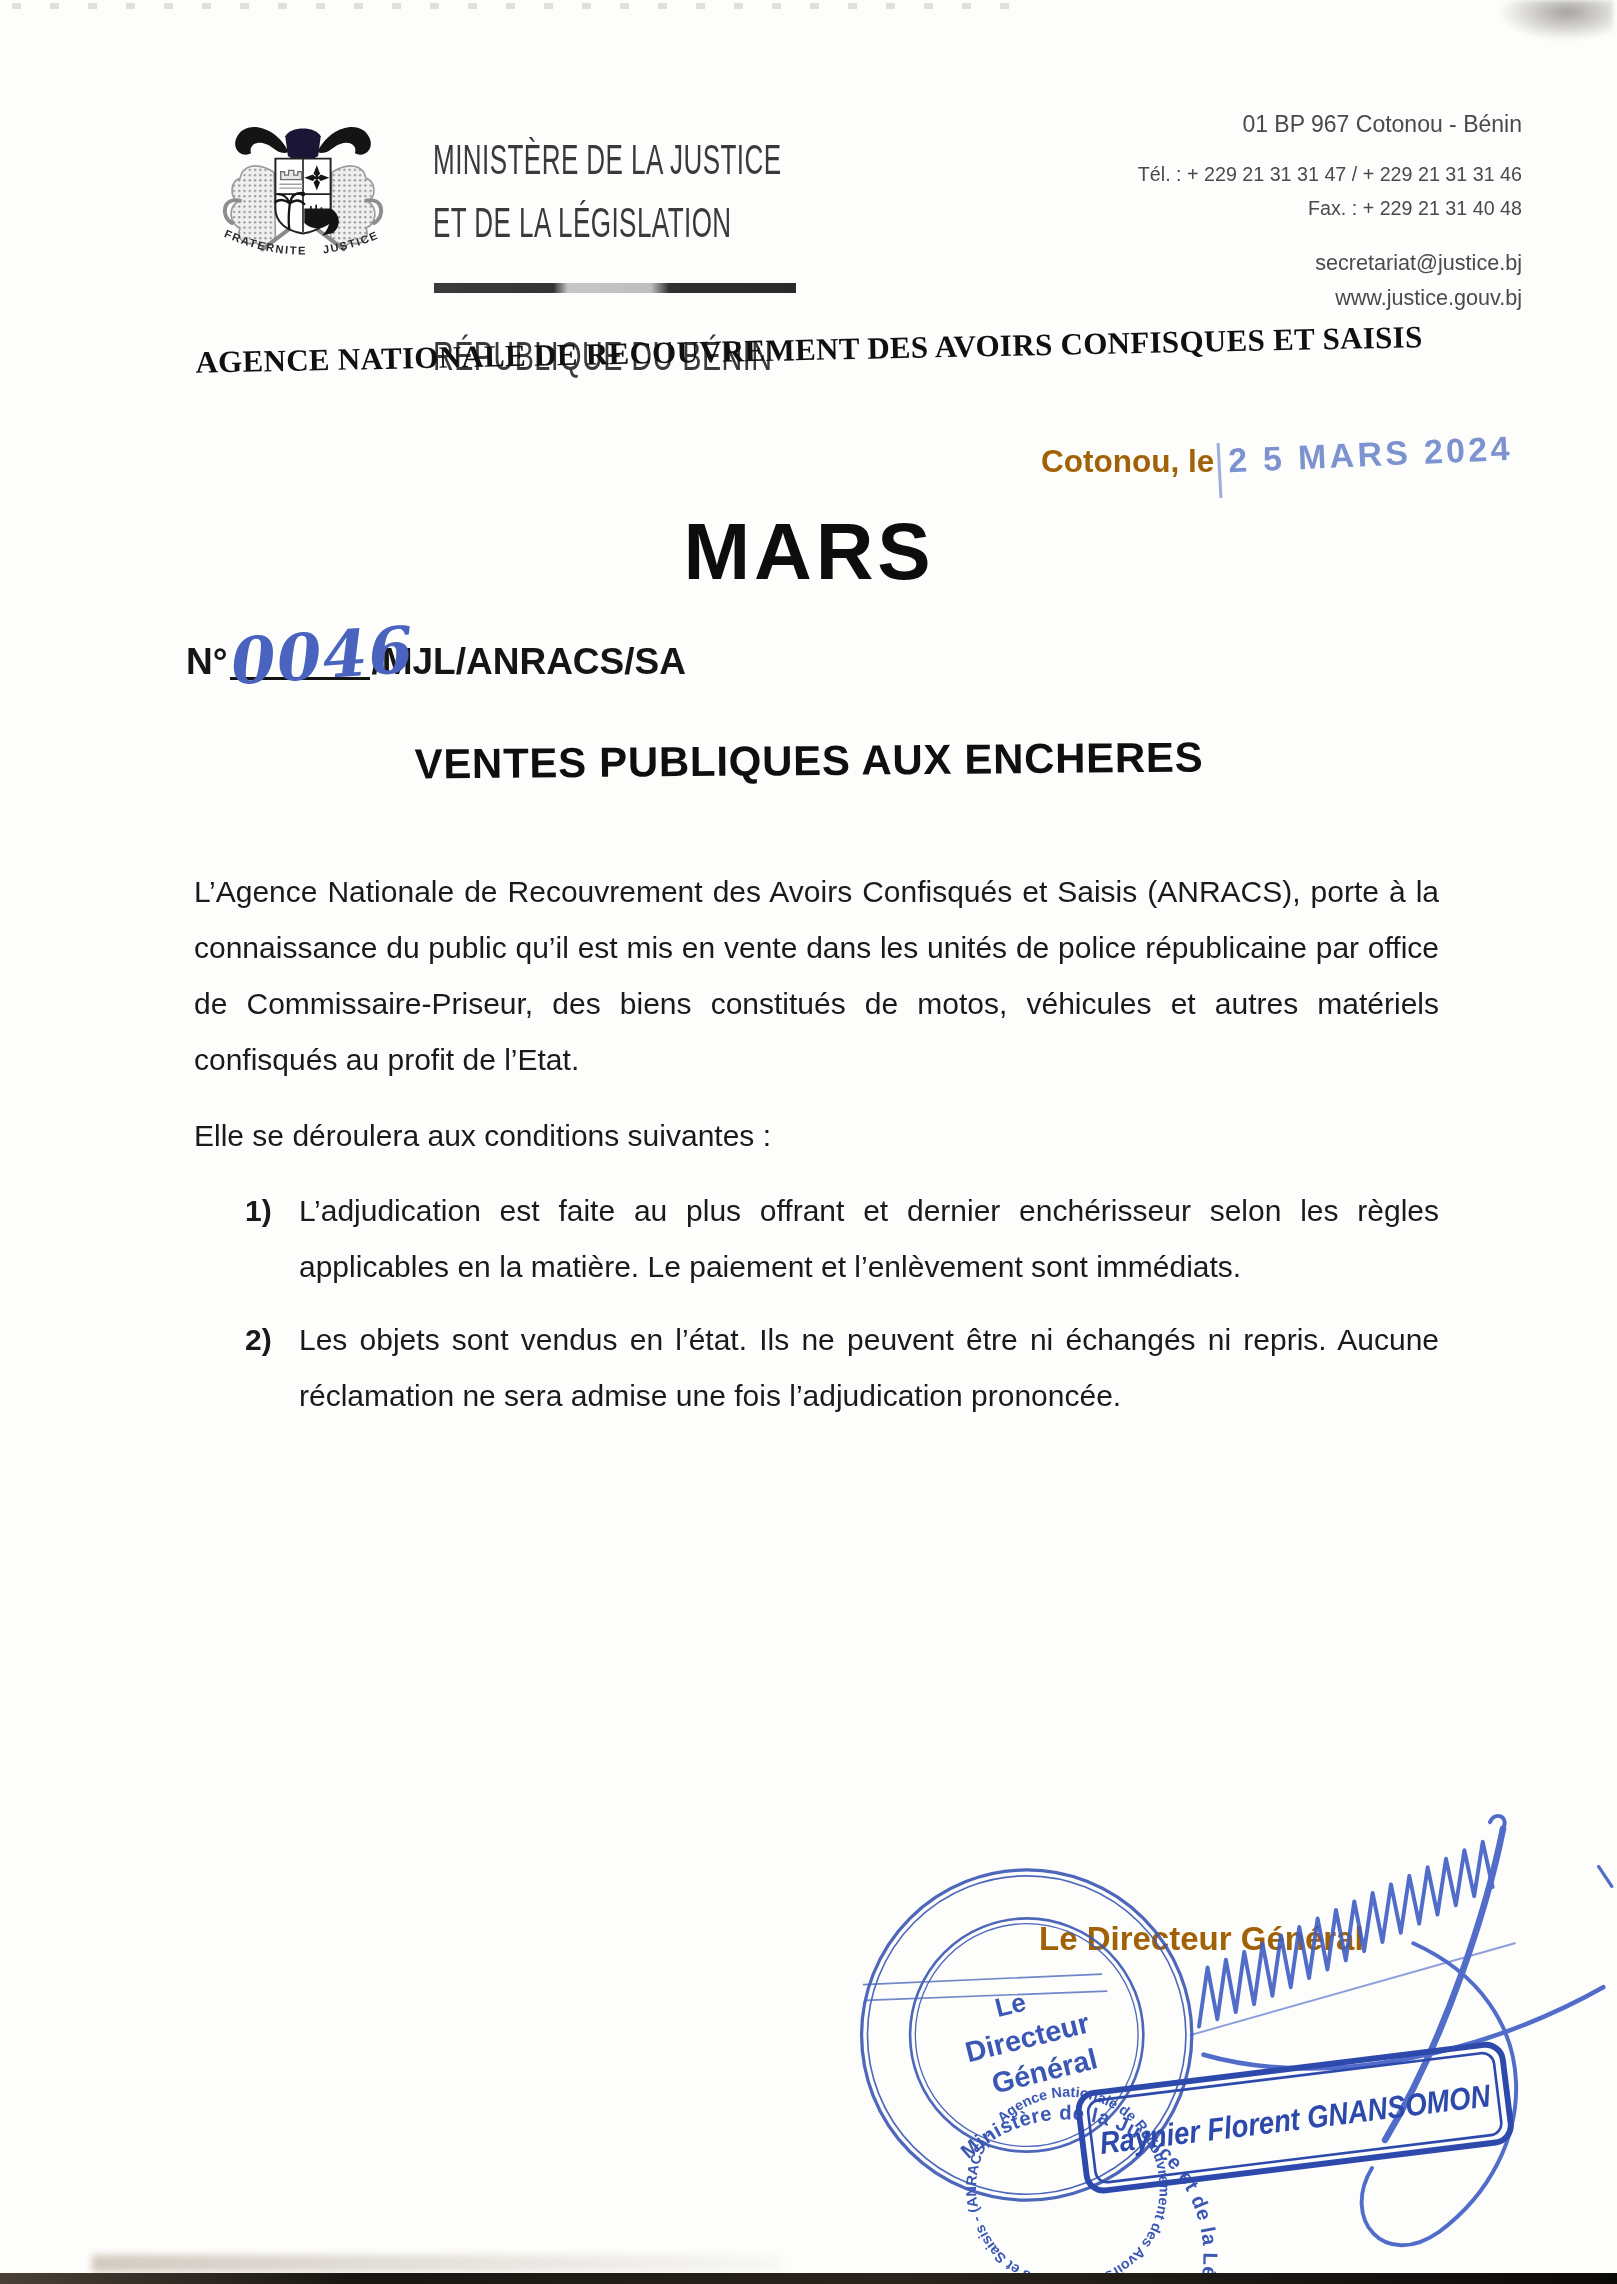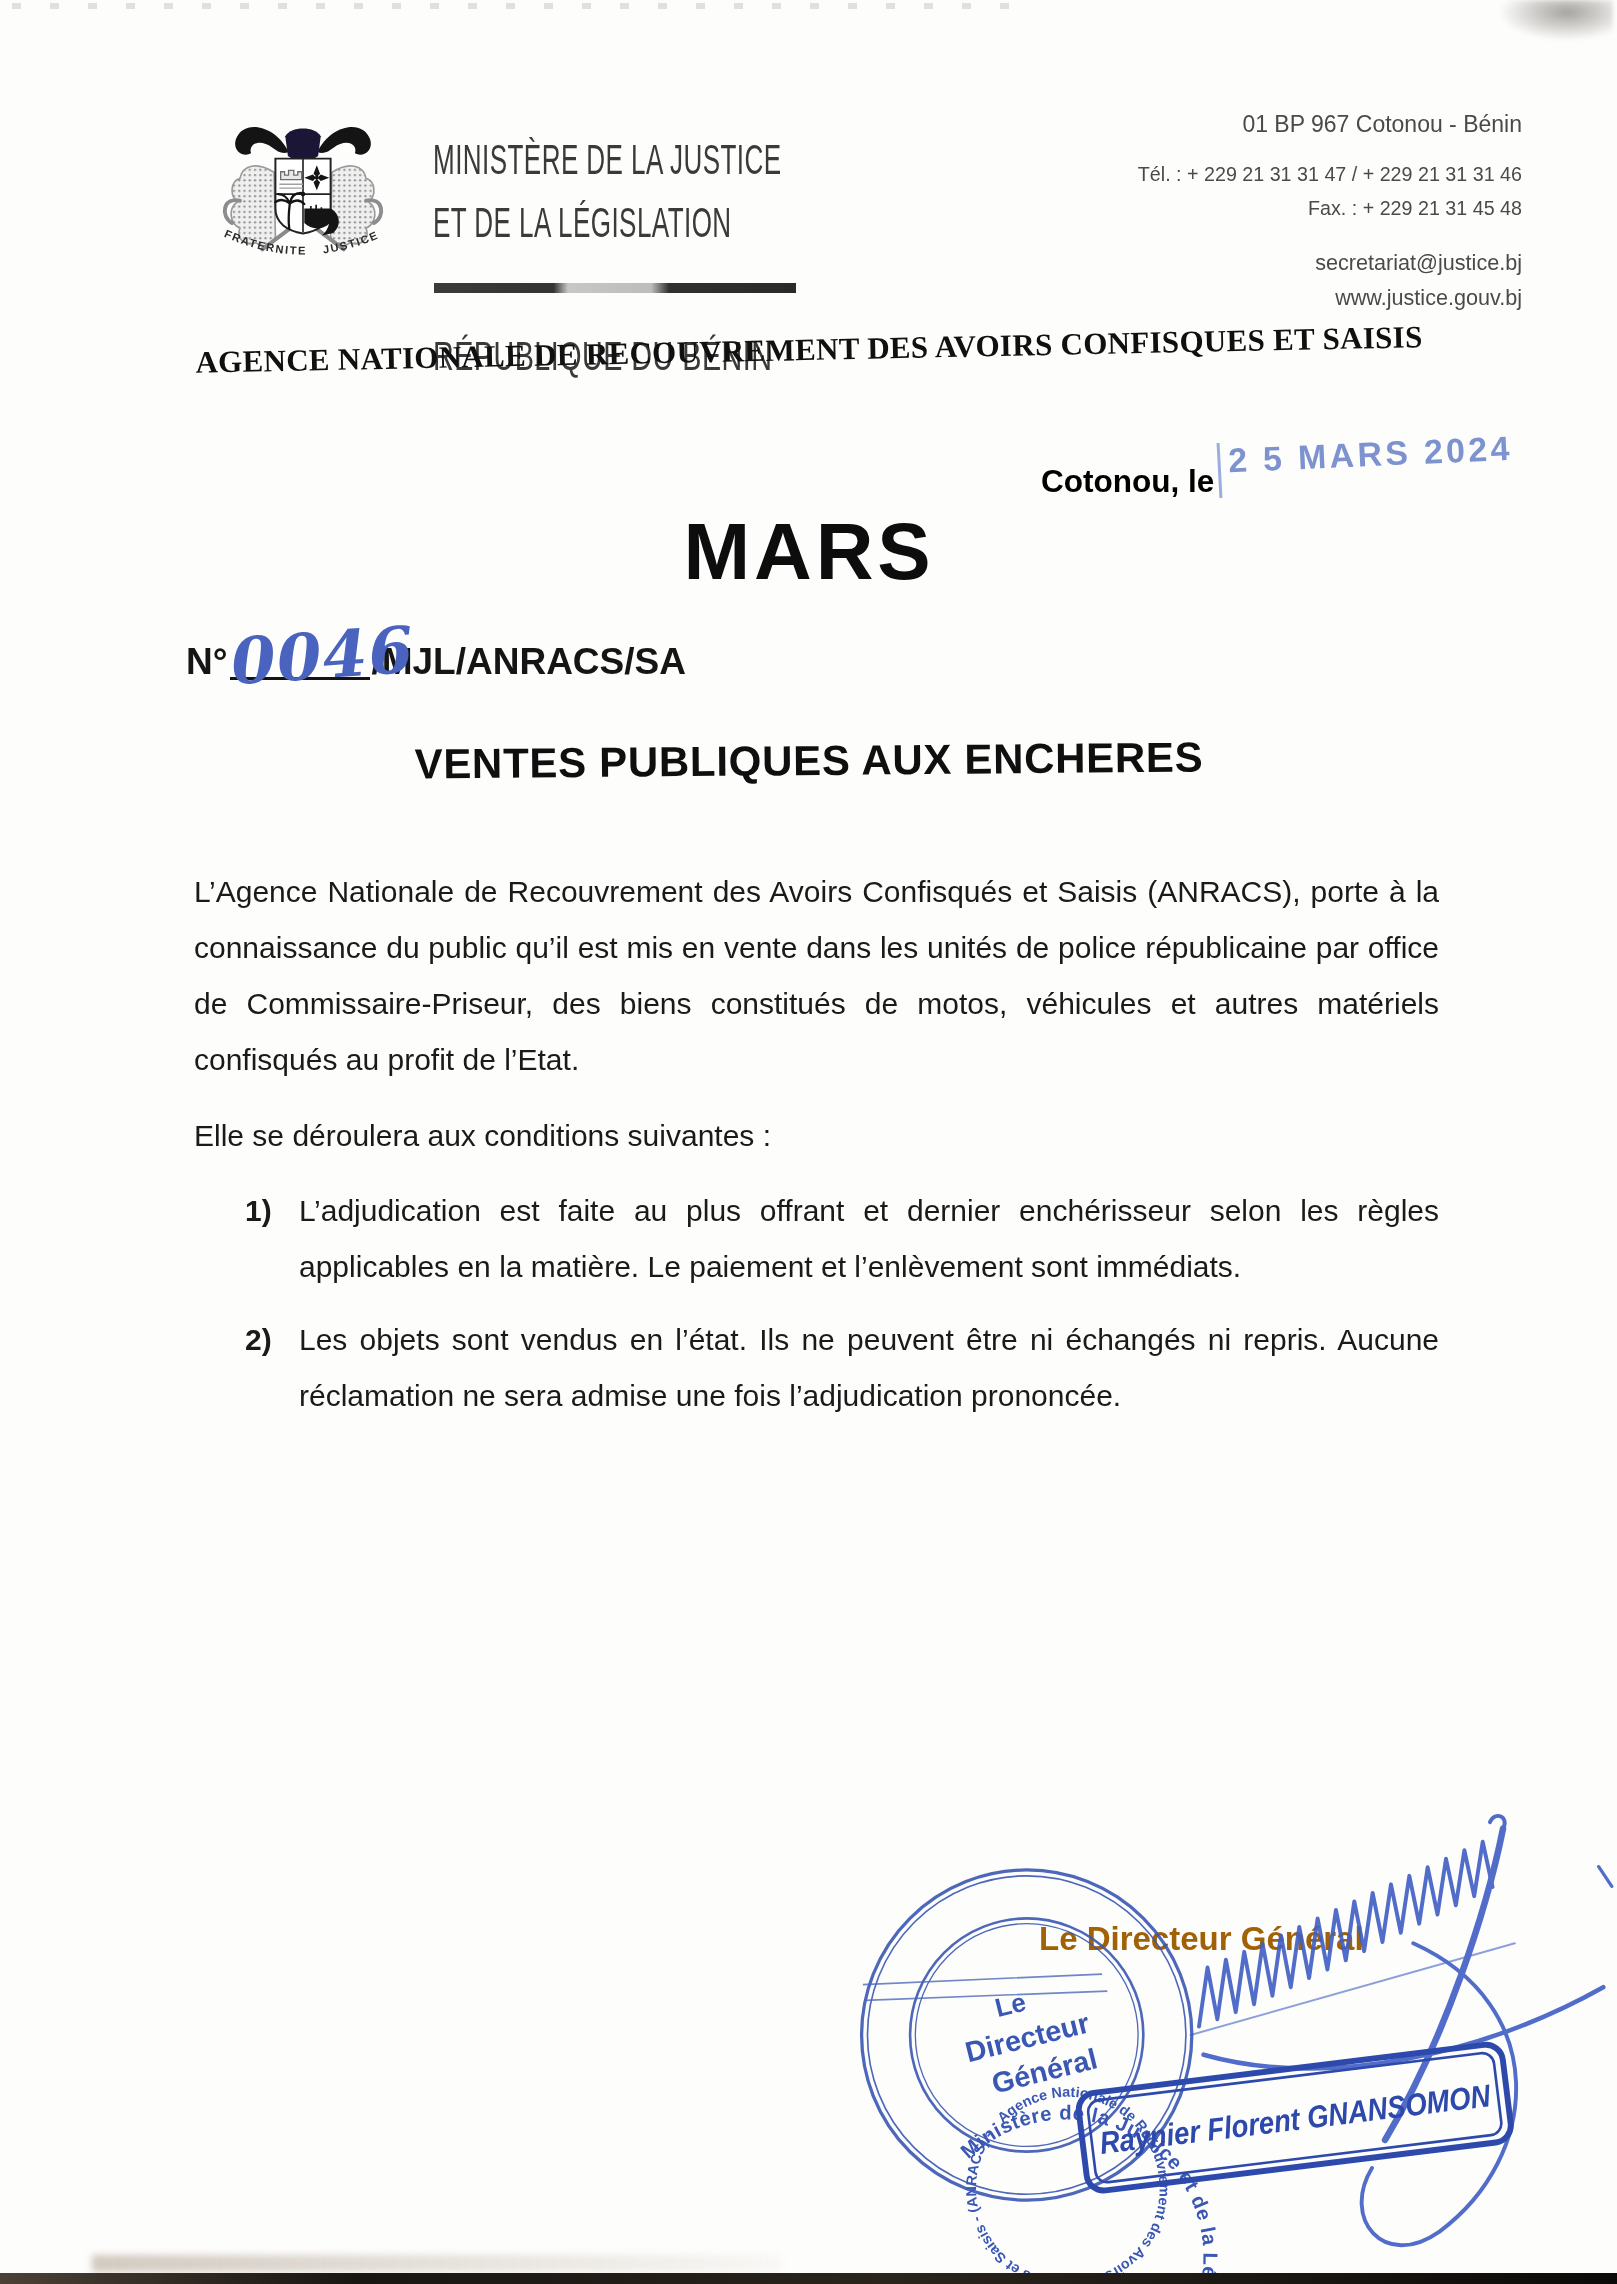--- a/index.html
+++ b/index.html
@@ -29,21 +29,21 @@
   .contact{position:absolute;right:96px;top:111px;width:498px;text-align:right;color:#4a4a4a;}
   .contact .c-address{font-size:23px;margin-bottom:25px;}
   .contact .c-phone{font-size:19.7px;margin-bottom:10.5px;}
   .contact .c-fax{font-size:19.7px;margin-bottom:30px;}
   .contact .c-email{font-size:21.6px;margin-bottom:9.2px;}
   .contact .c-web{font-size:21.6px;}
   
   .agency-banner{position:absolute;left:0;top:332px;width:1618px;text-align:center;
     font-family:"Liberation Serif",serif;font-weight:bold;font-size:31px;color:#101010;
     letter-spacing:0.3px;transform:rotate(-1.2deg);}
-  .dateline-place{position:absolute;left:1041px;top:463px;font-size:31.5px;font-weight:bold;color:#000000;}
+  .dateline-place{position:absolute;left:1041px;top:443px;font-size:31.5px;font-weight:bold;color:#a16207;}
   .date-stamp{position:absolute;left:1228px;top:435px;font-size:34px;font-weight:bold;color:#7d93cf;
     letter-spacing:3.3px;transform:rotate(-2.5deg);white-space:nowrap;}
   .date-tick{position:absolute;left:1218px;top:443px;width:3.3px;height:55px;background:#8ba0d8;opacity:.85;transform:rotate(-3deg);}
   .avis-title{position:absolute;left:0;top:506px;width:1618px;text-align:center;
     font-size:80px;font-weight:bold;letter-spacing:3.9px;color:#0d0d0d;}
   .notice-number{position:absolute;left:186px;top:609px;display:flex;align-items:flex-end;height:71px;}
   .num-prefix,.num-suffix{font-size:37px;font-weight:bold;color:#151515;line-height:1;}
   .num-hand-wrap{position:relative;width:140px;height:66px;border-bottom:3.9px solid #141414;margin:0 1.3px 0 2.6px;}
   .num-hand{position:absolute;left:1.3px;bottom:-10.5px;font-family:"DejaVu Serif",serif;font-style:italic;font-weight:bold;
     font-size:64px;color:#4a63bf;transform:rotate(-4deg);letter-spacing:1.3px;line-height:1;}
@@ -129,21 +129,21 @@
   <div class="ministry">
     <div class="m-line">MINISTÈRE DE LA JUSTICE</div>
     <div class="m-line m-line2">ET DE LA LÉGISLATION</div>
   </div>
   <div class="hdr-divider"></div>
   <div class="republic">RÉPUBLIQUE DU BÉNIN</div>
 
   <div class="contact">
     <div class="c-address">01 BP 967 Cotonou - Bénin</div>
     <div class="c-phone">Tél. : + 229 21 31 31 47 / + 229 21 31 31 46</div>
-    <div class="c-fax">Fax. : + 229 21 31 45 48</div>
+    <div class="c-fax">Fax. : + 229 21 31 40 48</div>
     <div class="c-email">secretariat@justice.bj</div>
     <div class="c-web">www.justice.gouv.bj</div>
   </div>
 
   <div class="agency-banner">AGENCE NATIONALE DE RECOUVREMENT DES AVOIRS CONFISQUES ET SAISIS</div>
 
   <div class="dateline-place">Cotonou, le</div>
   <div class="date-tick"></div>
   <div class="date-stamp">2 5 MARS 2024</div>
 

